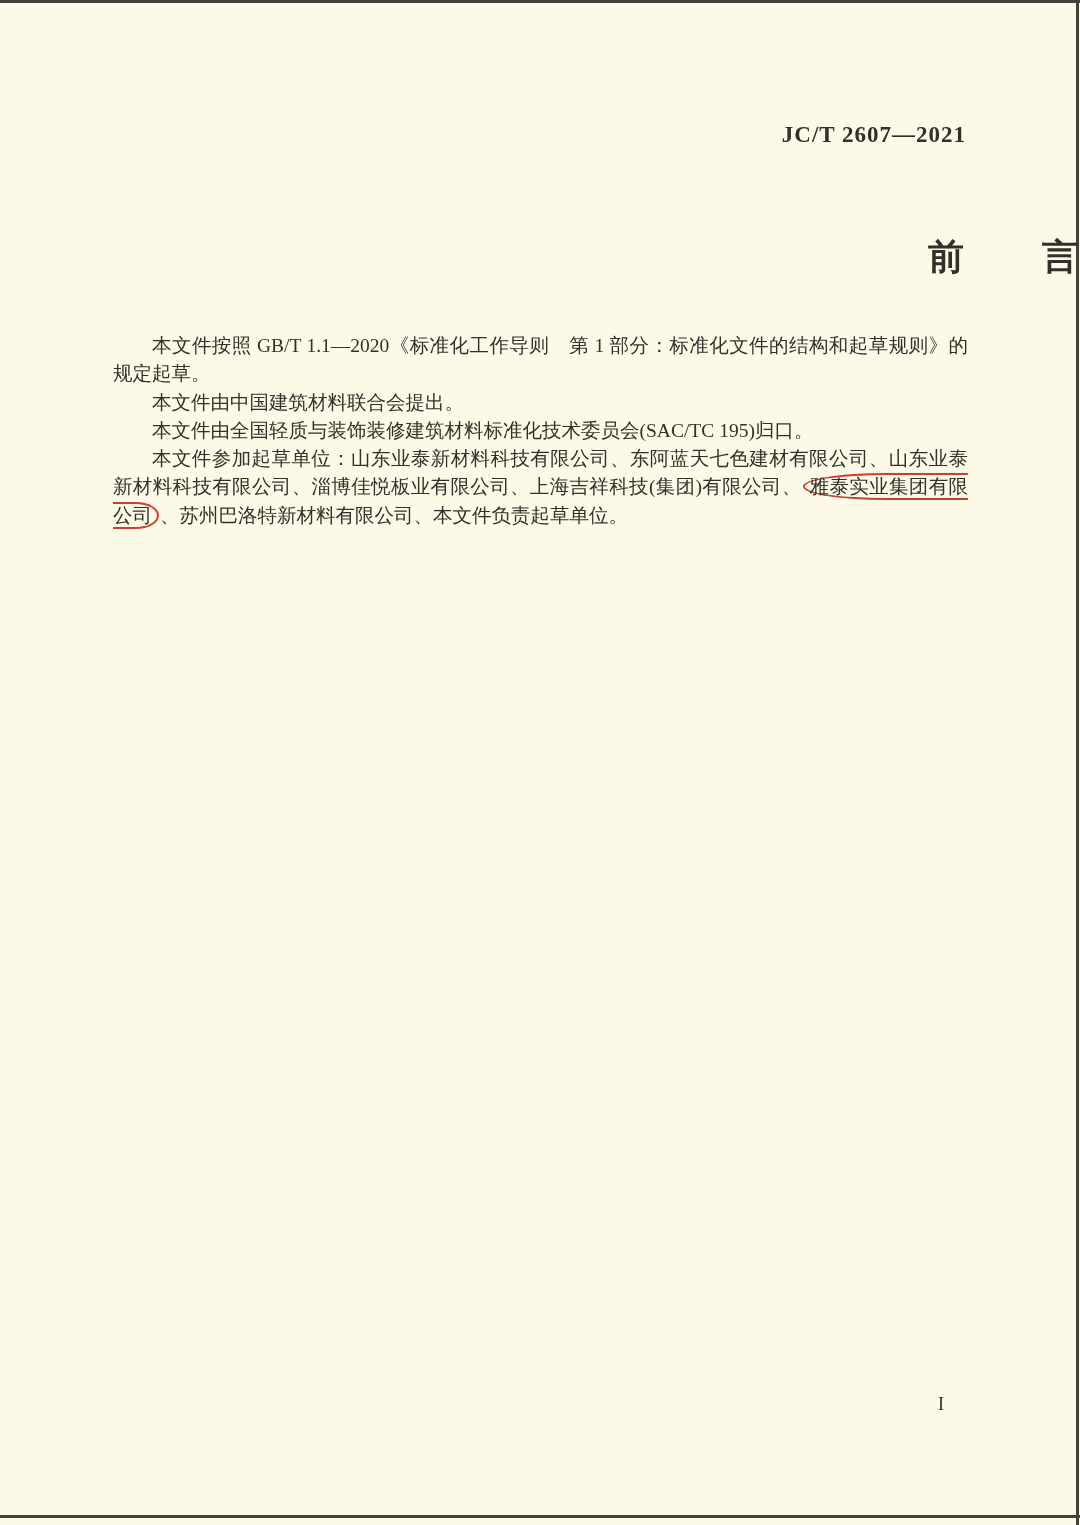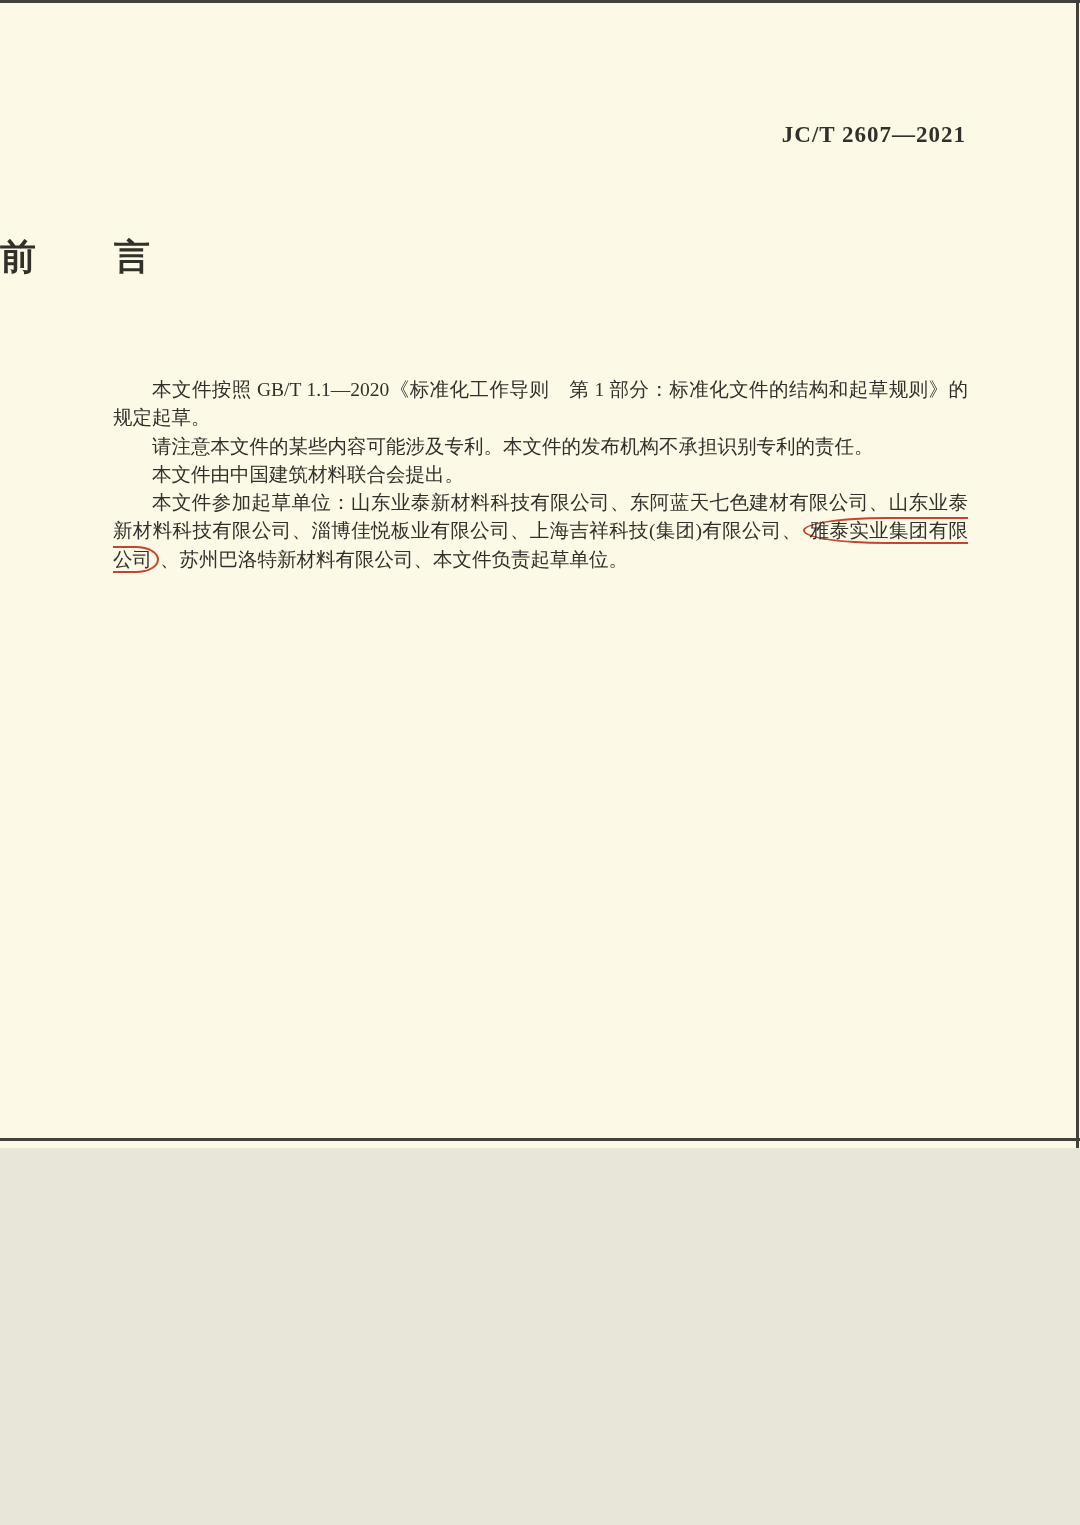--- a/index.html
+++ b/index.html
@@ -3,21 +3,21 @@
 <meta charset="utf-8">
 <style>
   html, body {
     margin: 0;
     padding: 0;
     background: #e8e6d8;
   }
   .page {
     position: relative;
     width: 1080px;
-    height: 1148px;
+    height: 1525px;
     margin: 0 auto;
     background: #fcf9e6;
     overflow: hidden;
     font-family: "Liberation Serif", "DejaVu Serif", serif;
     color: #31302a;
   }
   
   .edge { position: absolute; background: #41423b; }
   .edge-top    { top: 0; left: 0; right: 0; height: 3px; }
   .edge-right  { top: 0; right: 1px; width: 3px; height: 100%; }
@@ -31,34 +31,33 @@
     font-weight: bold;
     letter-spacing: 1px;
     white-space: nowrap;
   }
   .title {
     position: absolute;
     top: 233px;
     left: 0;
     width: 100%;
     margin: 0;
-    text-align: left;
+    text-align: right;
     font-size: 36px;
     font-weight: bold;
     letter-spacing: 2px;
   }
   .content {
     position: absolute;
     top: 332px;
     left: 113px;
     width: 855px;
     font-size: 19.5px;
     line-height: 28.3px;
     text-align: justify;
-    margin-top: 44px;
   }
   .content p {
     margin: 0;
     text-indent: 2em;
   }
   .circled {
     border: 2px solid #c5442f;
     border-radius: 50% / 50%;
     padding: 1px 5px;
     margin: 0 1px;
@@ -79,20 +78,20 @@
   <div class="edge edge-top"></div>
   <div class="edge edge-right"></div>
   <div class="edge edge-bottom"></div>
 
   <div class="doc-number">JC/T 2607—2021</div>
 
   <h1 class="title">前　　言</h1>
 
   <div class="content">
       <p><span>本文件按照 GB/T 1.1—2020《标准化工作导则　第 1 部分：标准化文件的结构和起草规则》的规定起草。</span></p>
-      <p><span>请注意本文件的某些内容可能涉及专利。本文件的发布机构不承担识别专利的责任。</span></p>
       <p><span>本文件由中国建筑材料联合会提出。</span></p>
+      <p><span>本文件由全国轻质与装饰装修建筑材料标准化技术委员会(SAC/TC 195)归口。</span></p>
       <p><span>本文件参加起草单位：山东业泰新材料科技有限公司、东阿蓝天七色建材有限公司、山东业泰新材料科技有限公司、淄博佳悦板业有限公司、上海吉祥科技(集团)有限公司、</span><span class="circled">雅泰实业集团有限公司</span><span>、苏州巴洛特新材料有限公司、本文件负责起草单位。</span></p>
     </div>
 
   <div class="page-number">I</div>
 
 </div>
 
 </body></html>

